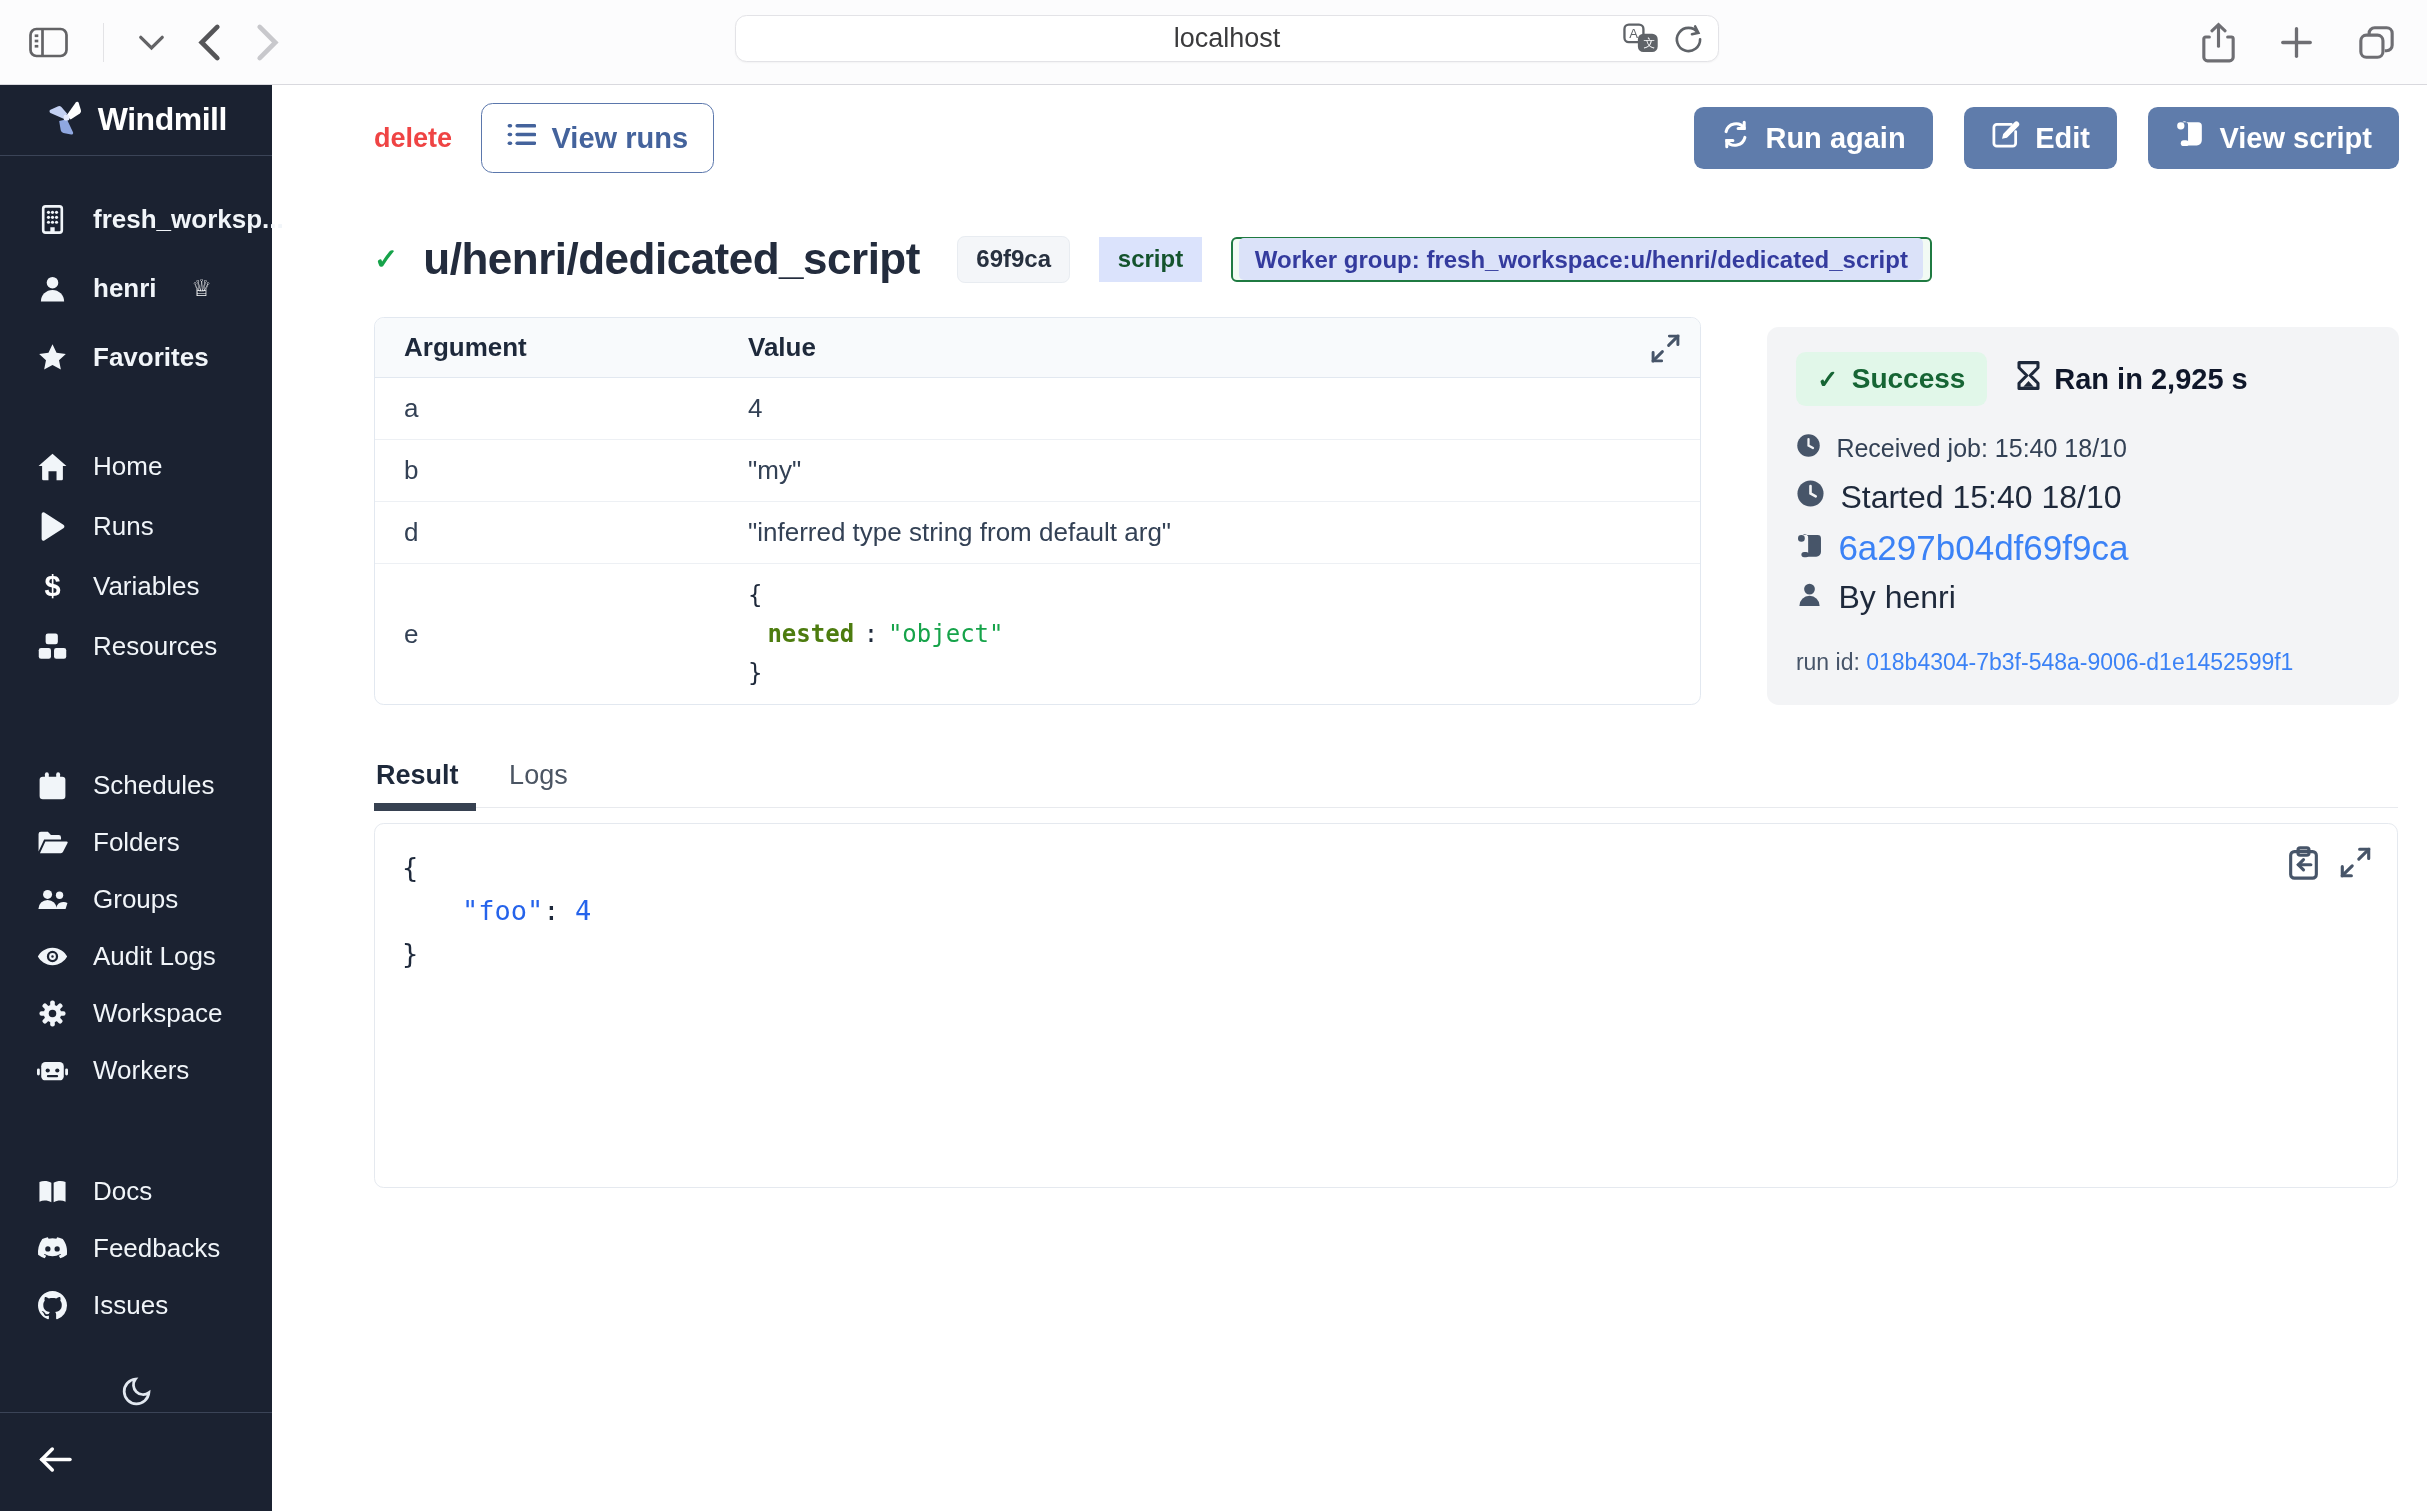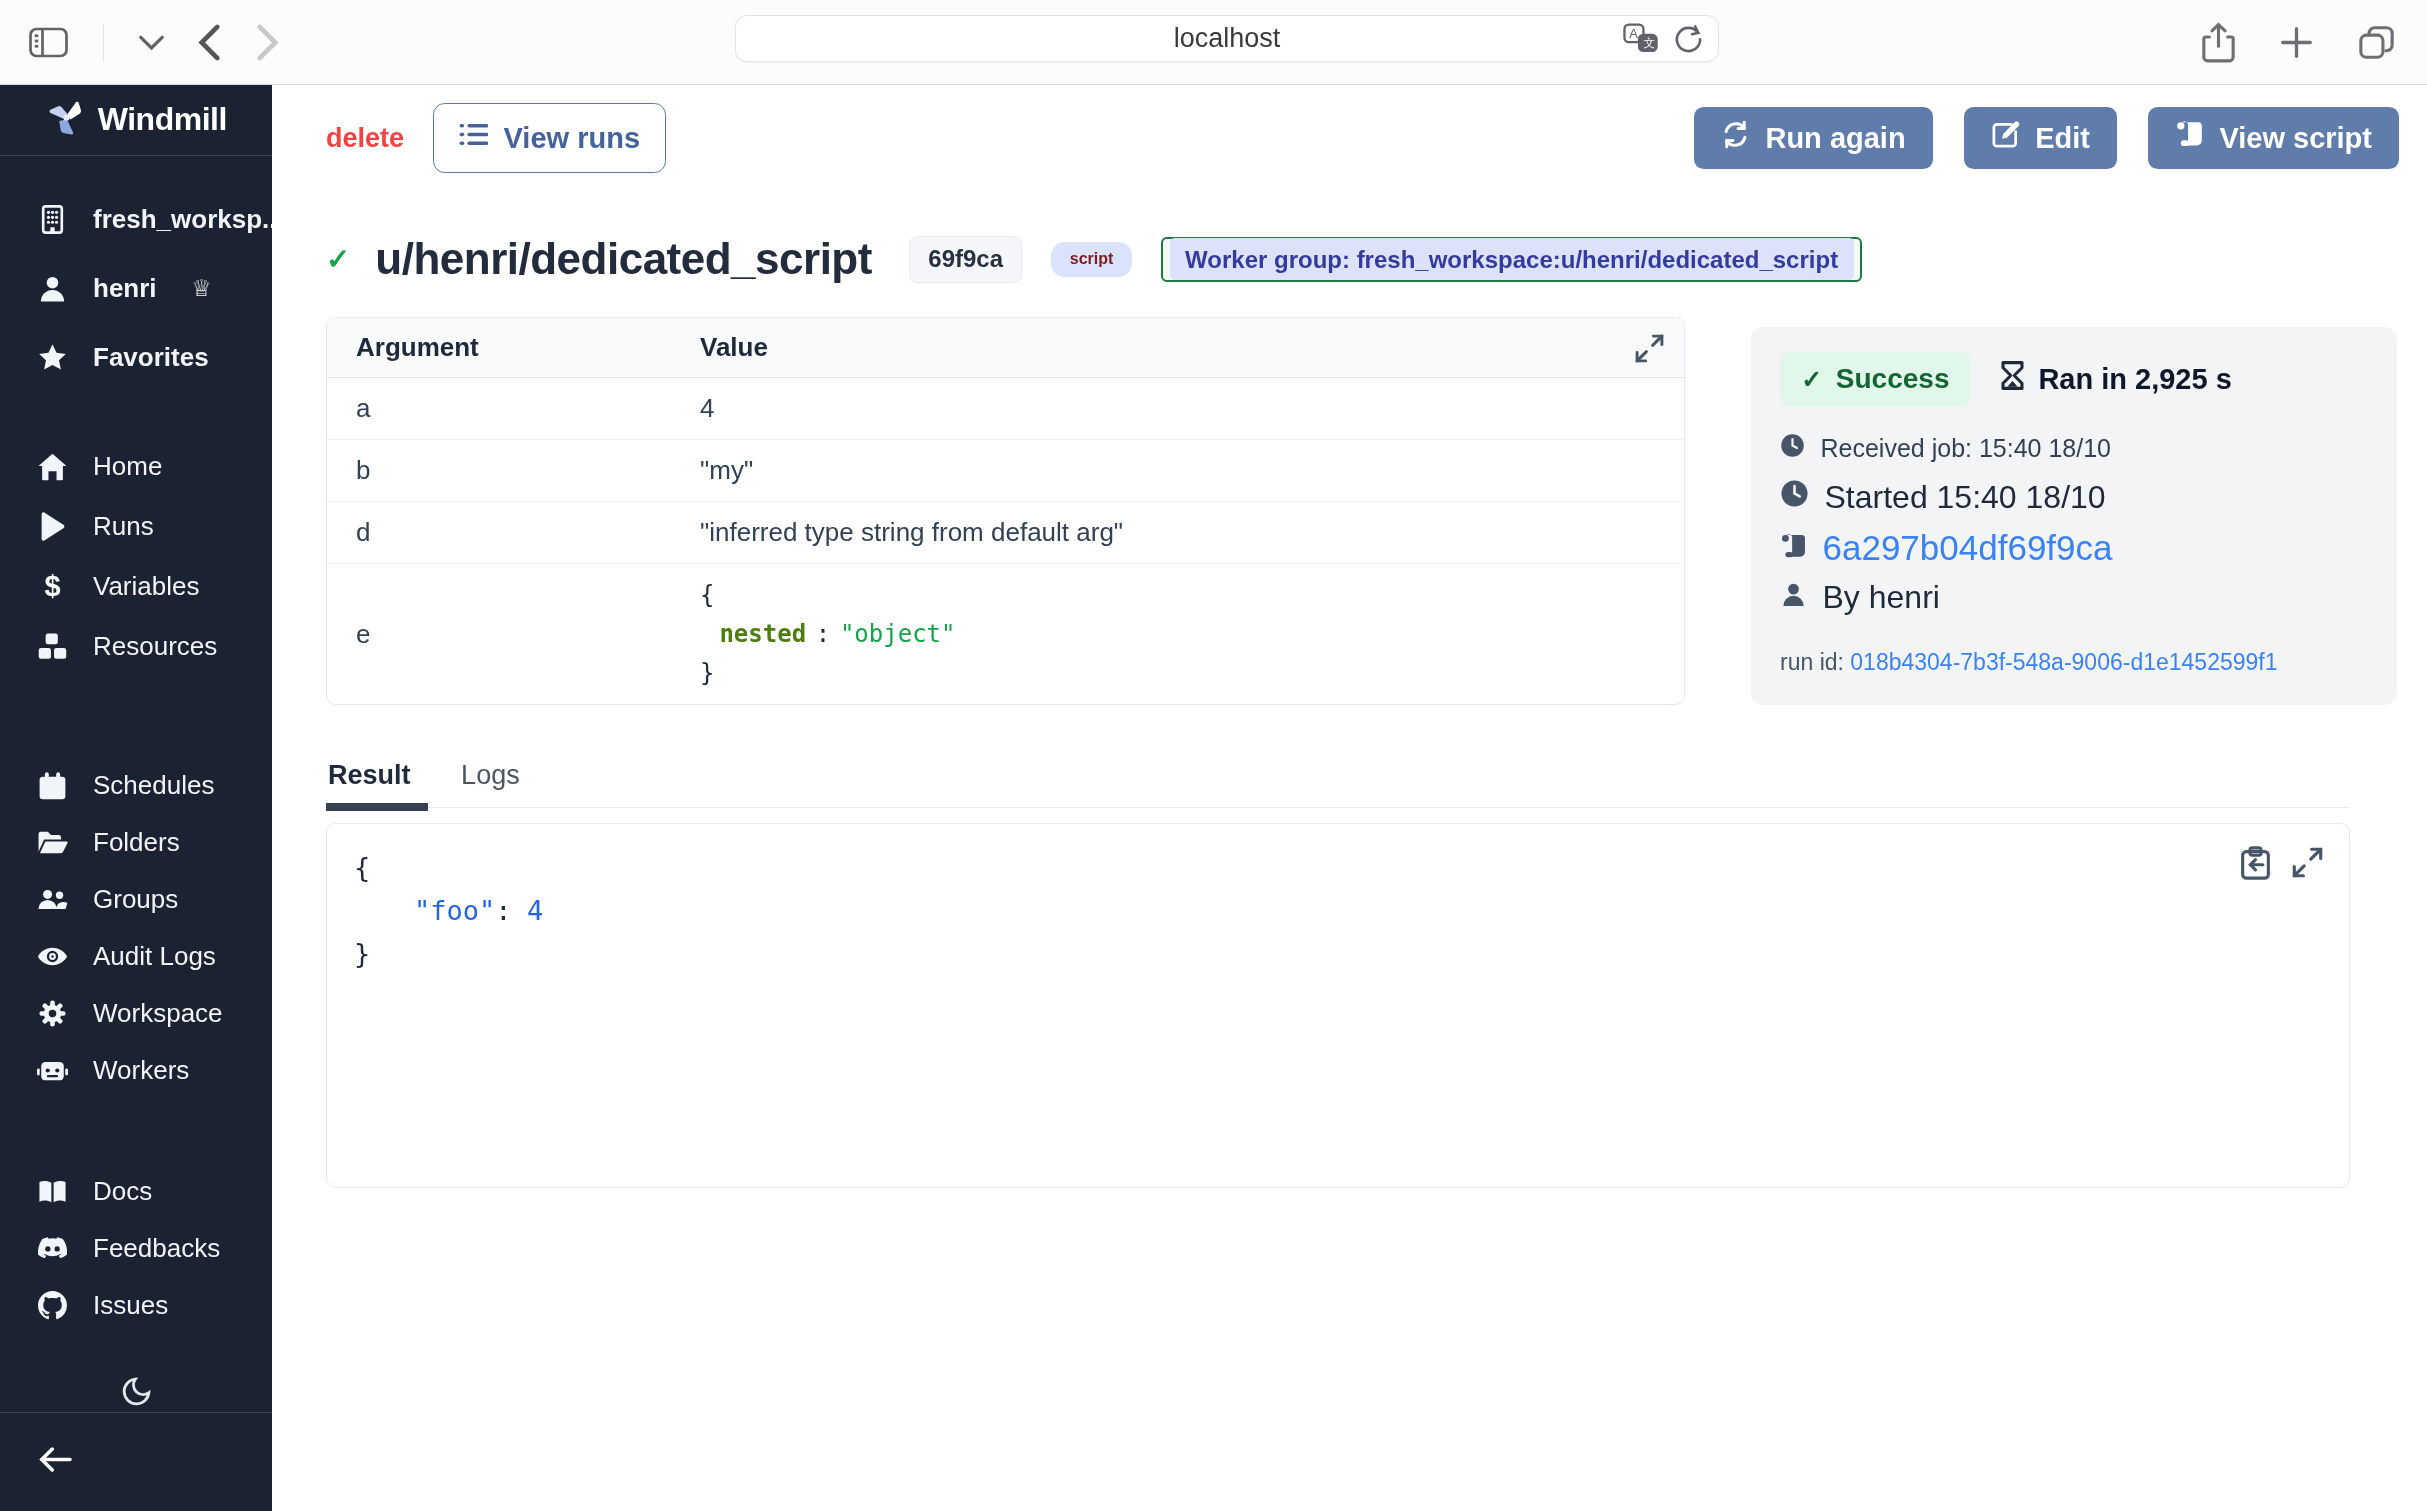--- a/index.html
+++ b/index.html
@@ -14,21 +14,21 @@
   .chrome-sep { width:1px; height:39px; background:#e3e3e6; margin:0 1.9px; }
   .nav-disabled { color:#c8c8cc; }
   .urlbar { position:absolute; left:735px; top:14.6px; width:984px; height:47px; background:#ffffff;
     border:1px solid #e3e3e7; border-radius:11.6px; box-shadow:0 1px 1.9px rgba(0,0,0,.04);
     display:flex; align-items:center; justify-content:center; }
   .urlbar-text { font-size:27px; color:#3a3a3c; }
   .urlbar-icons { position:absolute; right:15.5px; top:0; height:100%; display:flex; align-items:center; gap:15.5px; color:#5f6368; }
   .chrome-right { position:absolute; right:33px; top:0; height:100%; display:flex; align-items:center; gap:45px; color:#6e6e73; }
 
   
-  .app { display:flex; height:1426px; }
+  .app { display:flex; height:1426px;gap:48px; }
 
   
   .sidebar { width:272px; background:#1b2231; color:#f1f5f9; display:flex; flex-direction:column; flex-shrink:0; }
   .brand-row { height:82px; display:flex; align-items:center; justify-content:center; gap:11.6px; }
   .brand-text { font-size:32px; font-weight:800; color:#ffffff; letter-spacing:-0.5px; }
   .side-divider { height:1px; background:#3b4457; width:100%; }
   .nav-item { display:flex; align-items:center; gap:25px; padding-left:37px; height:60px; cursor:pointer; }
   .nav-item .nicon { width:31px; display:flex; justify-content:center; color:#f1f5f9; flex-shrink:0; }
   .nav-label { font-size:26px; font-weight:500; color:#f1f5f9; white-space:nowrap; }
   .ws-group { margin-top:29px; }
@@ -57,22 +57,22 @@
   .btn-primary { display:inline-flex; align-items:center; gap:15.5px; height:62px; padding:0 27px;
     background:#5f7cab; border:none; border-radius:9.7px; color:#ffffff; font-size:29px; font-weight:600;
     cursor:pointer; }
   .btn-group { display:flex; gap:31px; }
 
   .title-row { display:flex; align-items:center; margin-top:64px; }
   .title-check { color:#16a34a; font-size:29px; font-weight:700; margin-right:25px; }
   .page-title { font-size:44px; font-weight:800; color:#232c3d; letter-spacing:-0.5px; }
   .badge-hash { margin-left:37px; background:#f4f6f9; border:1px solid #e8ecf1; border-radius:7.8px;
     padding:8.7px 18.4px; font-size:24px; font-weight:600; color:#27303f; }
-  .badge-kind { margin-left:29px; background:#dbe3fc; border-radius:14px; padding:8.7px 18.4px;
-    font-size:16px; font-weight:600; color:#7f1d1d; }
+  .badge-kind { margin-left:29px; background:#dbe3fc; border-radius:0; padding:8.7px 18.4px;
+    font-size:24px; font-weight:600; color:#14532d; }
   .worker-box { margin-left:29px; border:2.9px solid #1f7a41; background:#f2faf4; border-radius:5.8px; padding:6.8px; }
   .worker-badge { background:#dbe2f9; border-radius:4.9px; padding:7.8px 15.5px; font-size:24px; font-weight:600; color:#343b9e; }
 
   
   .content-row { display:flex; align-items:flex-end; margin-top:33px; gap:66px; }
   .args-table { width:1359px; border:1px solid #e2e8f0; border-radius:9.7px; overflow:hidden; background:#fff; }
   .t-head { display:flex; align-items:center; height:60px; background:#f8fafc; border-bottom:1px solid #e2e8f0;
     font-size:26px; font-weight:600; color:#1e293b; position:relative; }
   .col-arg { width:373px; padding-left:29px; }
   .col-val { flex:1; }

